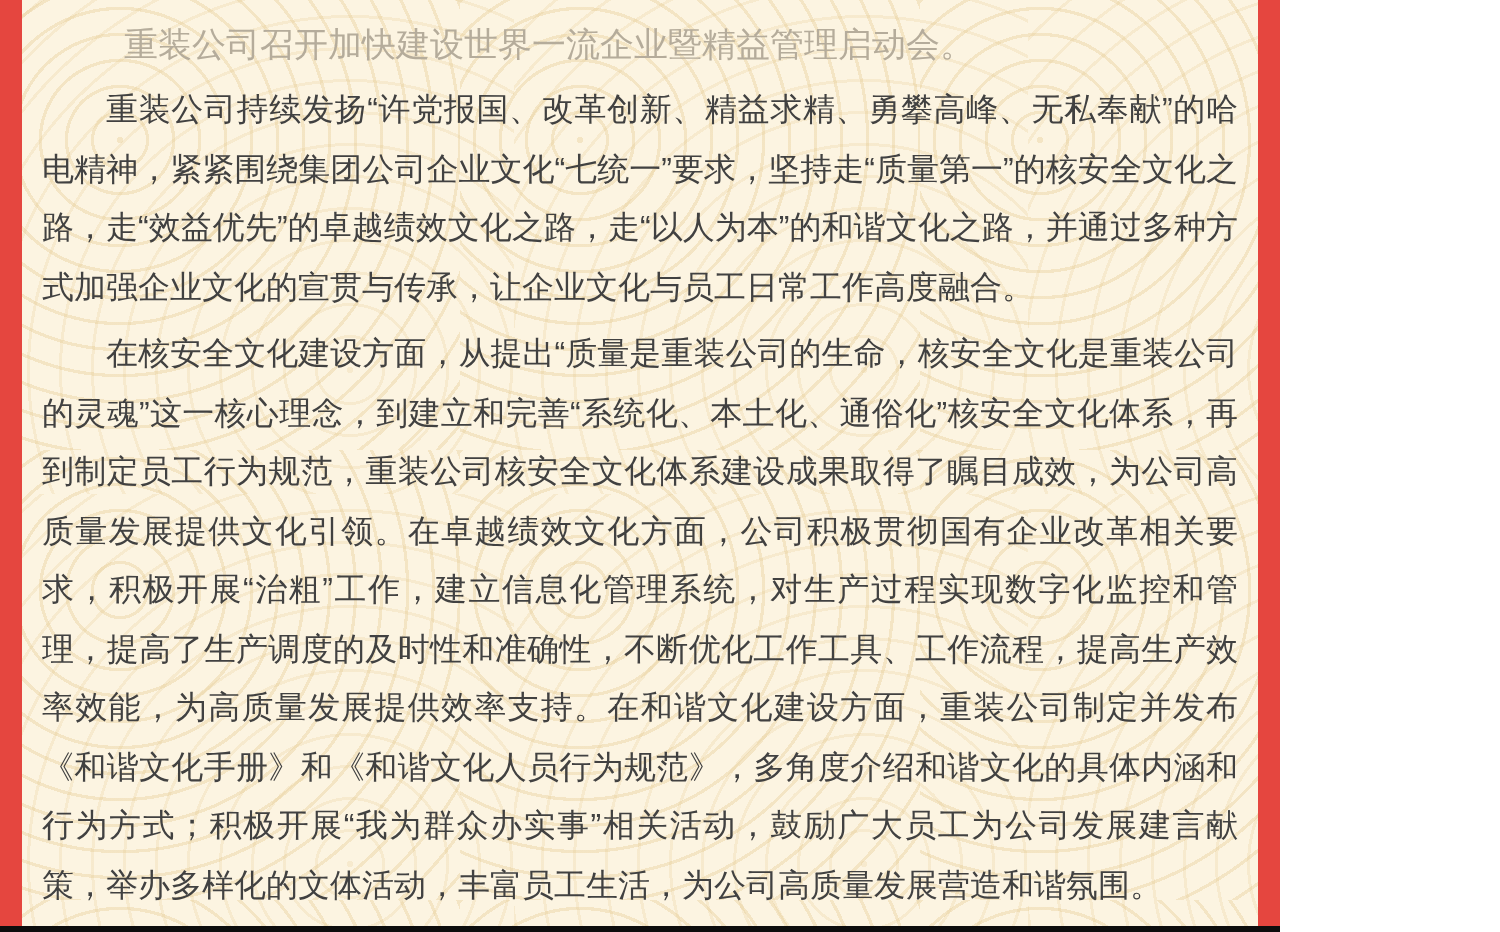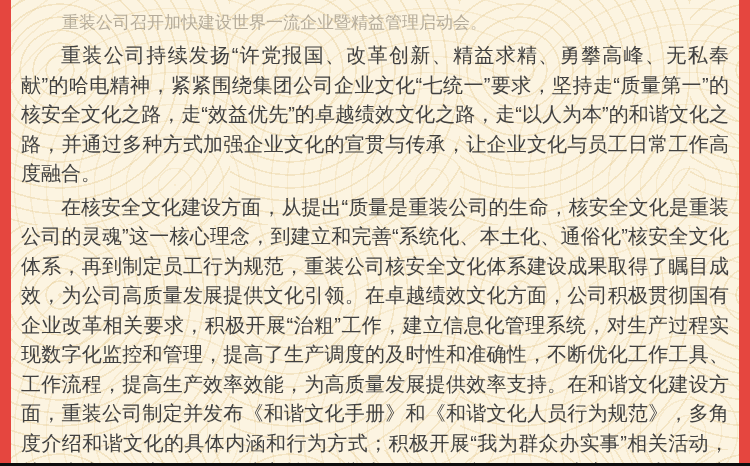--- a/index.html
+++ b/index.html
@@ -7,21 +7,21 @@
     padding: 0;
   }
   body {
     width: 750px;
     height: 466px;
     overflow: hidden;
     font-family: "Liberation Sans", "DejaVu Sans", sans-serif;
   }
   .page {
     position: relative;
-    width: 750px;
+    width: 640px;
     height: 466px;
     overflow: hidden;
     background-color: var(--background-color, #fcf4e1);
     
     background-image:
       repeating-radial-gradient(circle at 60px 70px,
         rgba(224, 194, 128, 0.30) 0px, rgba(224, 194, 128, 0.30) 1.6px,
         transparent 1.6px, transparent 13px),
       repeating-radial-gradient(circle at 175px 185px,
         rgba(224, 194, 128, 0.20) 0px, rgba(224, 194, 128, 0.20) 1.5px,
@@ -59,21 +59,21 @@
     margin: 0;
     font-size: 17px;
     line-height: 28px;
     color: var(--title-color, #b5ac9b);
     text-indent: 41px;
     white-space: nowrap;
     overflow: hidden;
   }
   .body-para {
     margin: 4px 0 0 0;
-    font-size: 20px;
+    font-size: 16px;
     line-height: 29.5px;
     color: var(--body-color, #414141);
     text-align: justify;
     text-indent: 2em;
     letter-spacing: 0;
   }
 </style>
 </head>
 <body>
 

